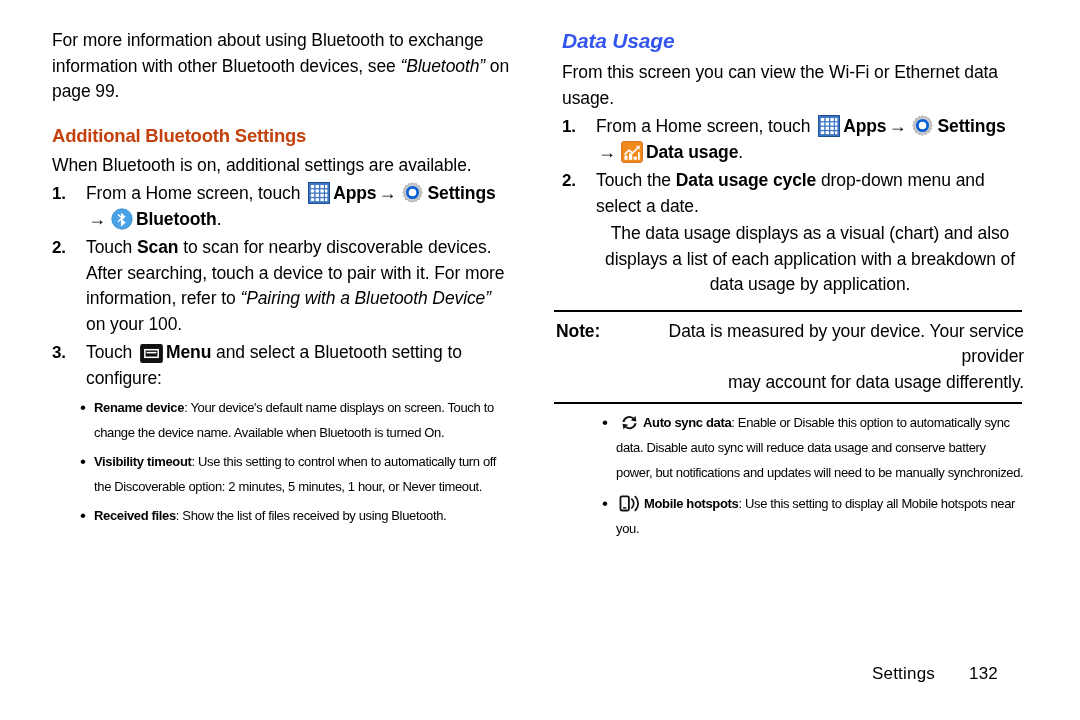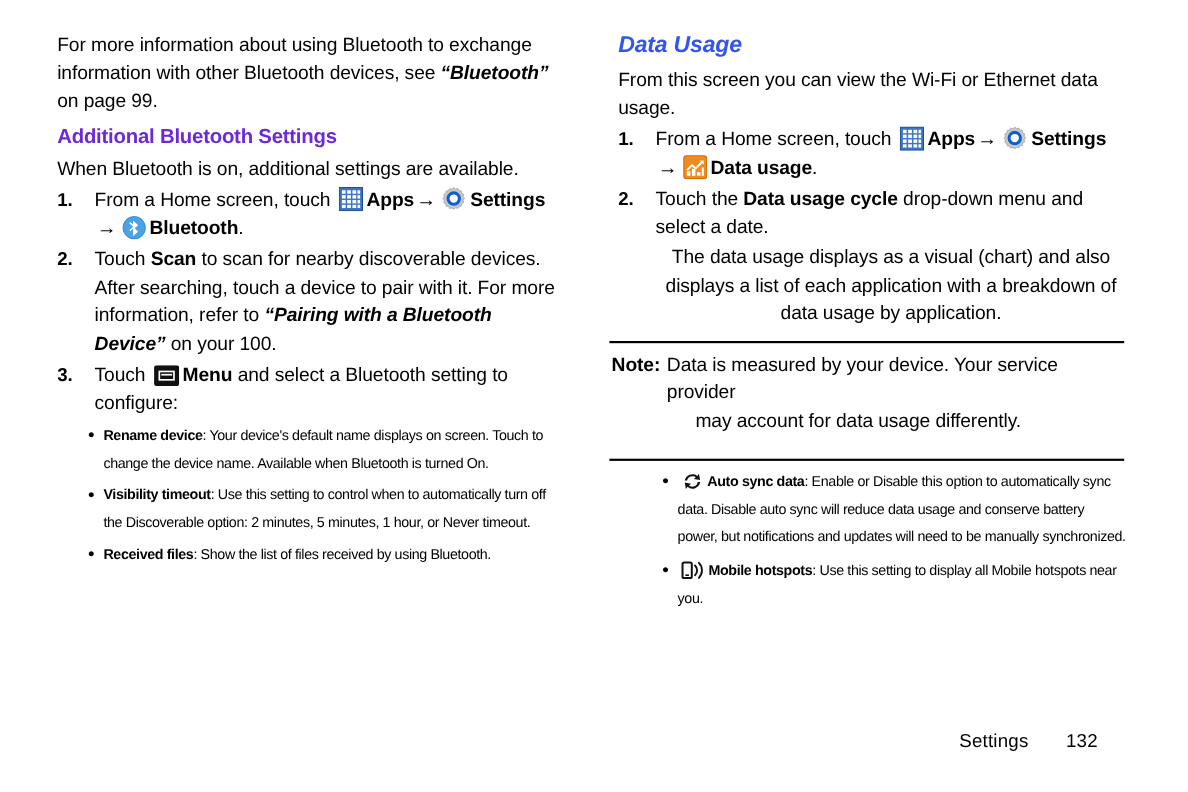--- a/index.html
+++ b/index.html
@@ -37,41 +37,41 @@
     line-height: 25.5px;
     letter-spacing: -0.1px;
   }
   .narrow {
     font-stretch: condensed;
     font-size: 13px;
     line-height: 25px;
     letter-spacing: -0.35px;
   }
   .heading-blue {
-    color: #6d28d9;
+    color: #c2410c;
     font-weight: bold;
     font-size: 18.5px;
     line-height: 26px;
     letter-spacing: -0.2px;
-    margin: 6px 0 4px 12px;
+    margin: 18px 0 4px 12px;
   }
   .heading-blue-italic {
     color: #3355ee;
     font-weight: bold;
     font-style: italic;
     font-size: 21px;
     line-height: 26px;
     letter-spacing: -0.2px;
     margin: 0 0 6px 12px;
   }
   .para {
     margin: 0 0 0 12px;
   }
   b, .b { font-weight: bold; }
-  i, .i { font-style: italic; font-weight: bold; }
+  i, .i { font-style: italic; }
 
   
   .step {
     display: flex;
     margin: 3px 0 0 12px;
   }
   .step-num {
     flex: 0 0 34px;
     font-weight: bold;
     font-size: 17px;
@@ -100,21 +100,22 @@
 
   
   .note-rule {
     border: none;
     border-top: 2.5px solid #000;
     margin: 12px 0 0 4px;
     width: 468px;
   }
   .note-body {
     display: flex;
-    margin: 7px 0 22px 6px;
+    margin: 7px 0 7px 6px;
+    text-align: right;
   }
   .note-label {
     flex: 0 0 auto;
     font-weight: bold;
     padding-right: 6px;
   }
   .note-text { flex: 1; }
   .note-text .cont { display: block; margin-left: 26px; }
 
   

